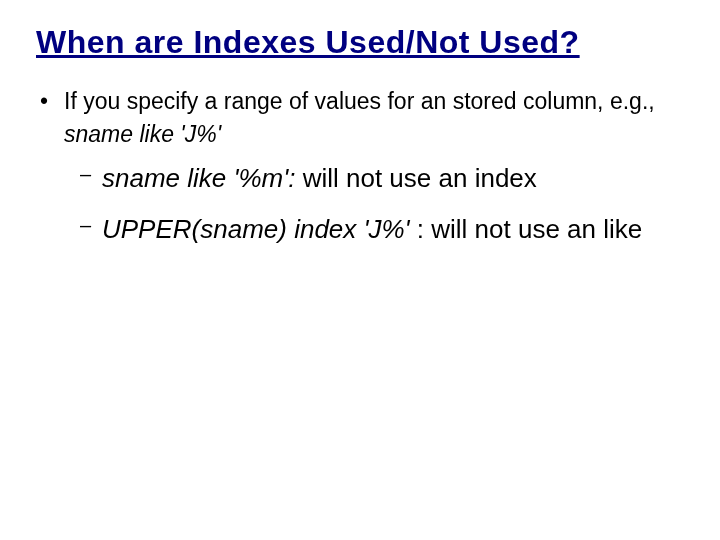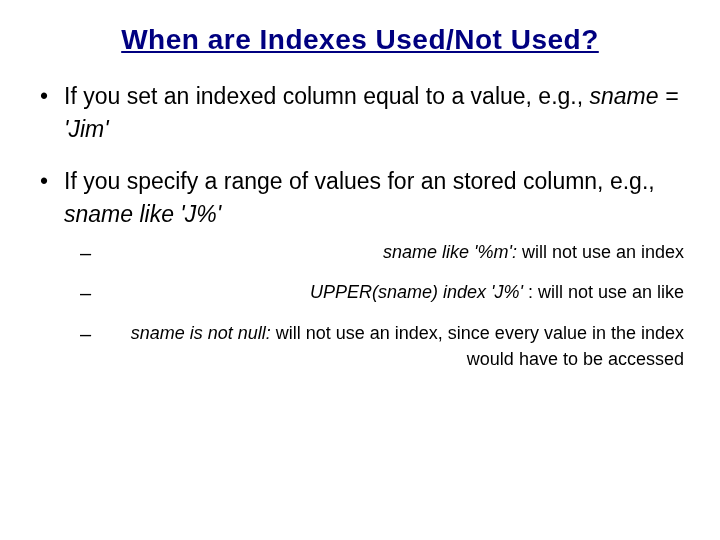--- a/index.html
+++ b/index.html
@@ -11,25 +11,25 @@
     font-family: "Comic Sans MS", "Comic Sans", cursive, sans-serif;
     color: #000000;
   }
   .slide {
     box-sizing: border-box;
     width: 720px;
     height: 540px;
     padding: 18px 36px 24px 36px;
   }
   .title {
-    font-size: 28px;
+    font-size: 32px;
     font-weight: bold;
     color: #000080;
     text-decoration: underline;
-    text-align: center;
+    text-align: left;
     margin: 6px 0 24px 0;
     letter-spacing: 0.5px;
   }
   ul.level1 {
     list-style: none;
     padding: 0;
     margin: 0;
   }
   ul.level1 > li {
     position: relative;
@@ -47,55 +47,48 @@
   }
   ul.level2 {
     list-style: none;
     padding: 0;
     margin: 8px 0 0 14px;
   }
   ul.level2 > li {
     position: relative;
     padding-left: 24px;
     margin: 0 0 14px 0;
-    font-size: 18px;
+    font-size: 26px;
     line-height: 1.45;
-    text-align: right;
   }
   ul.level2 > li::before {
     content: "–";
     position: absolute;
     left: 2px;
     top: 0;
     font-size: 20px;
   }
   .italic { font-style: italic; }
 </style>
 </head>
 <body>
 
 <div class="slide">
   <div class="title">When are Indexes Used/Not Used?</div>
 
   <ul class="level1">
 
-    <li>
-      <span>If you set an indexed column equal to a value, e.g., </span><span class="italic">sname = 'Jim'</span><span></span>
-    </li>
 
     <li>
       <span>If you specify a range of values for an stored column, e.g., </span><span class="italic">sname like 'J%'</span><span></span>
 
       <ul class="level2">
         <li>
           <span class="italic">sname like '%m':</span><span> will not use an index</span>
         </li>
         <li>
           <span class="italic">UPPER(sname) index 'J%'</span><span> : will not use an like</span>
         </li>
-        <li>
-          <span class="italic">sname is not null:</span><span> will not use an index, since every value in the index would have to be accessed</span>
-        </li>
       </ul>
     </li>
 
   </ul>
 </div>
 
 </body></html>

